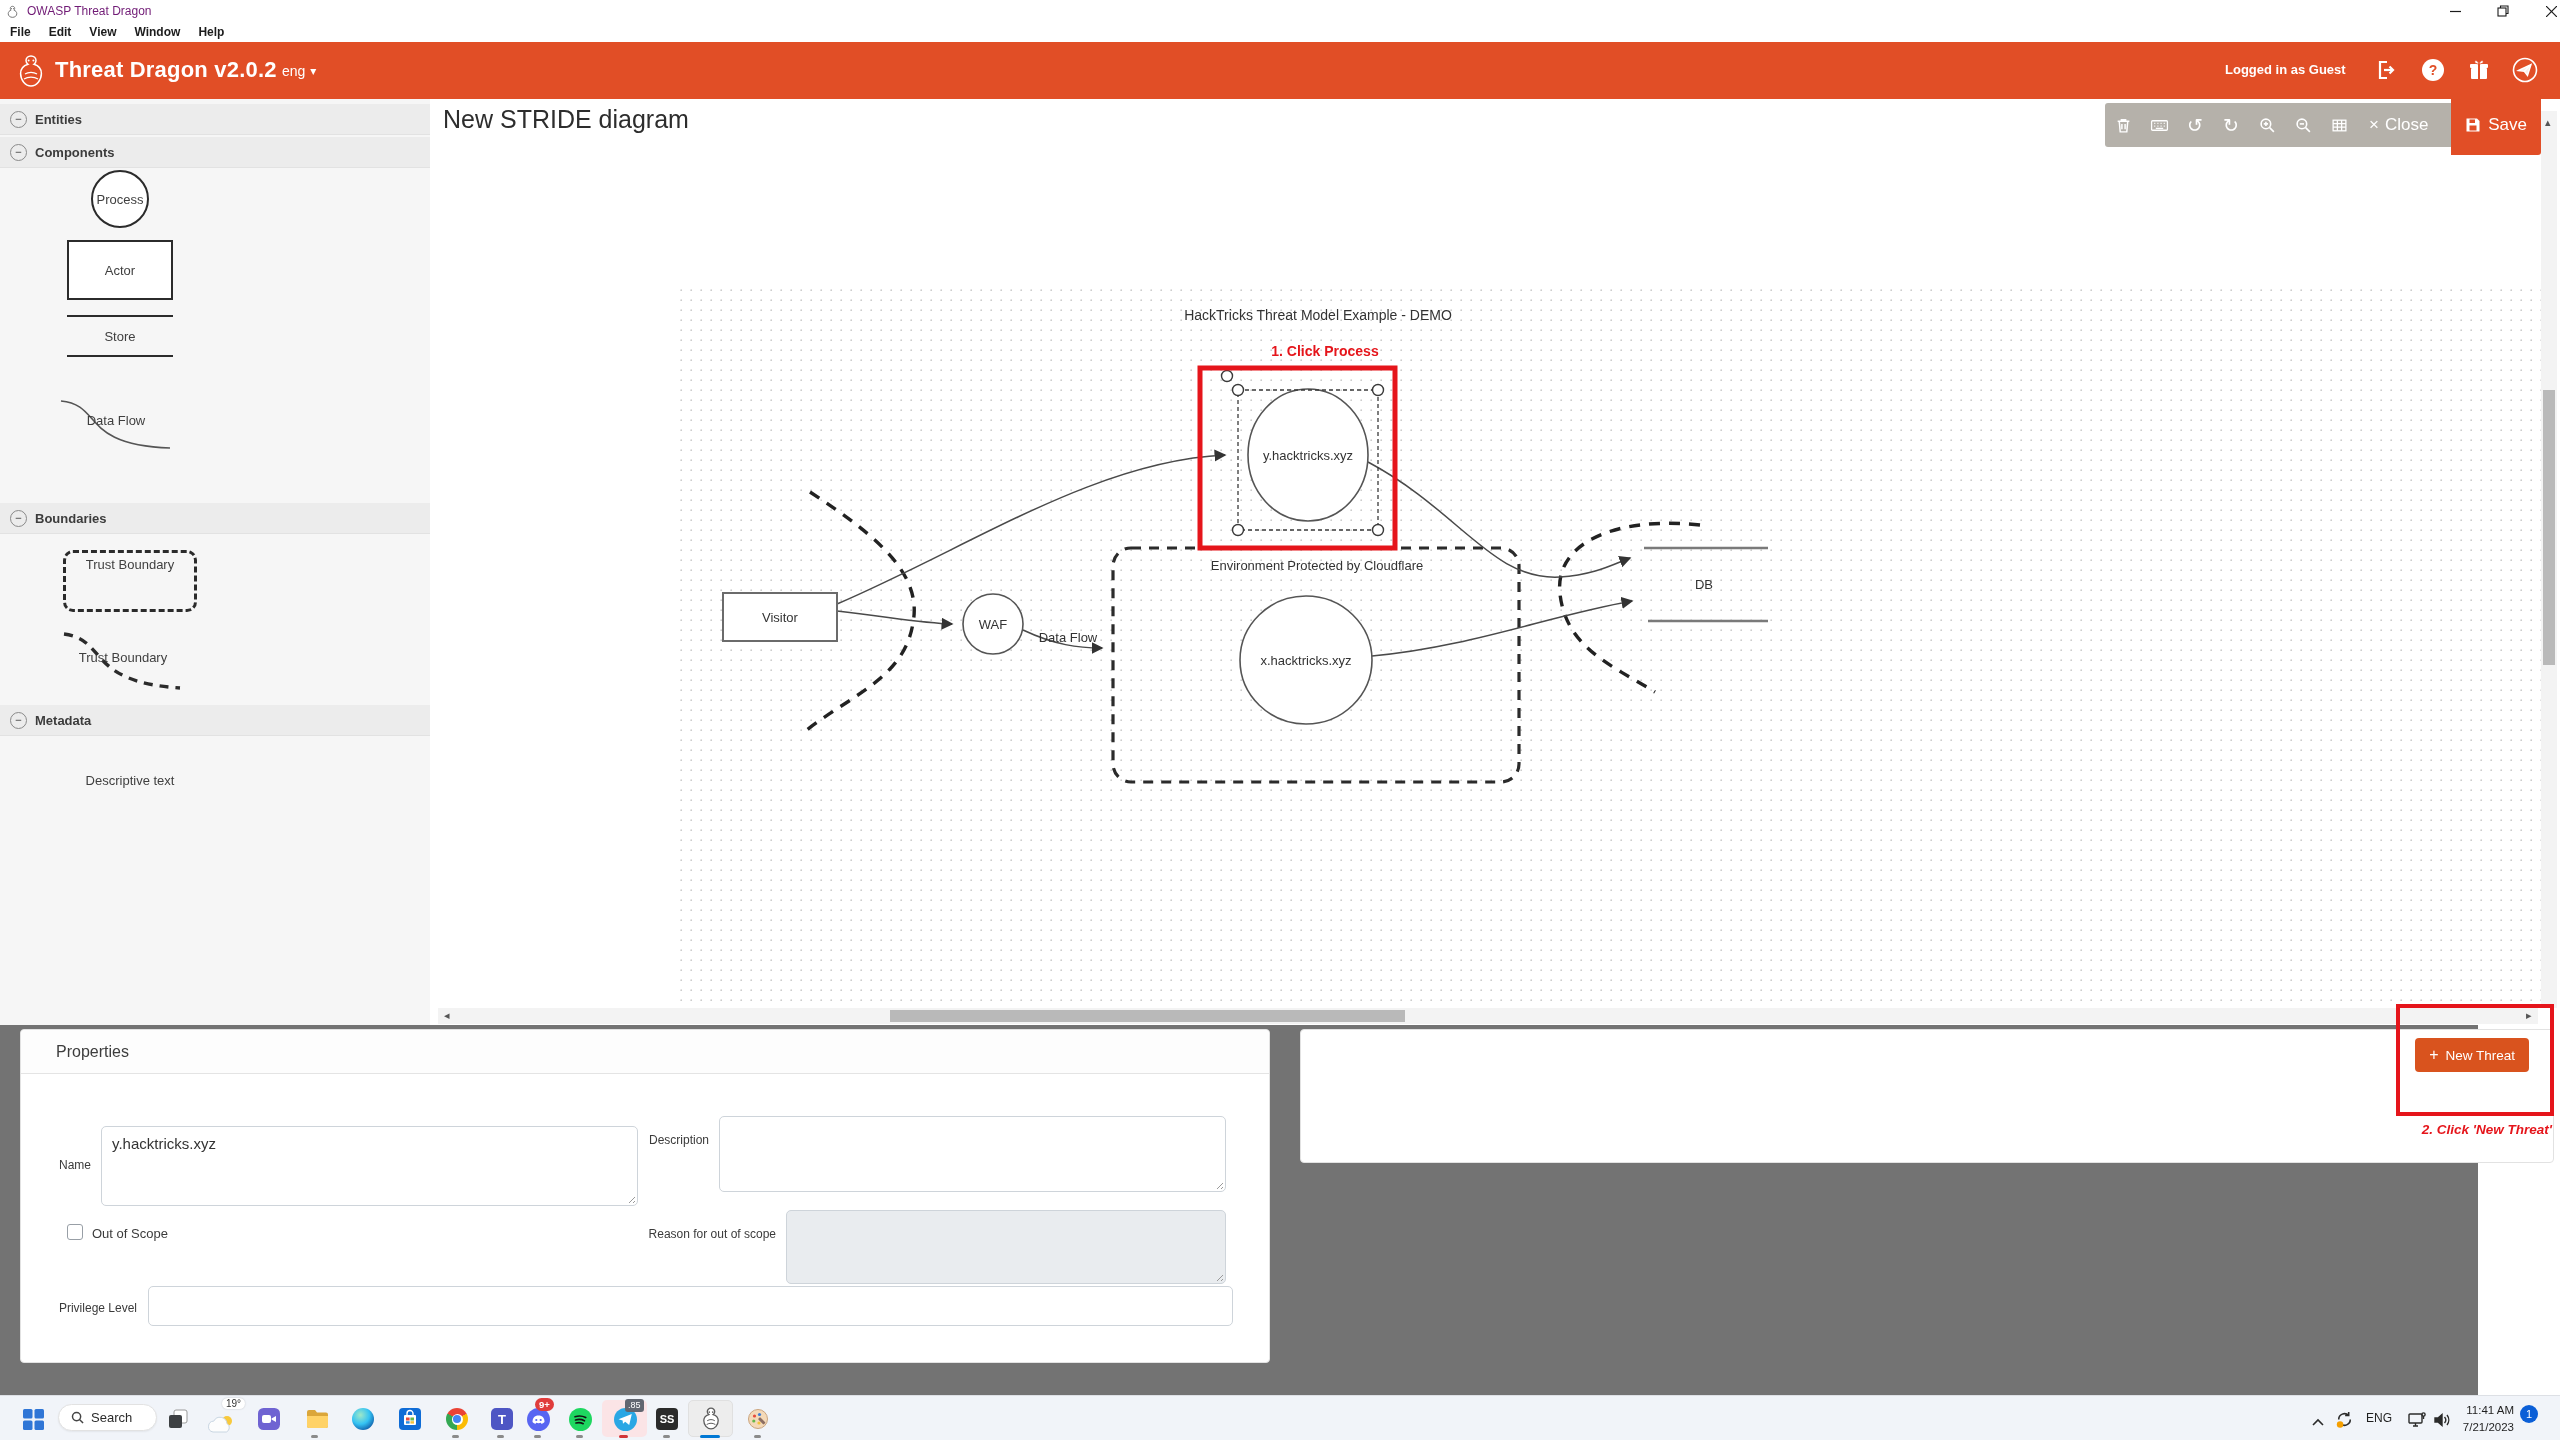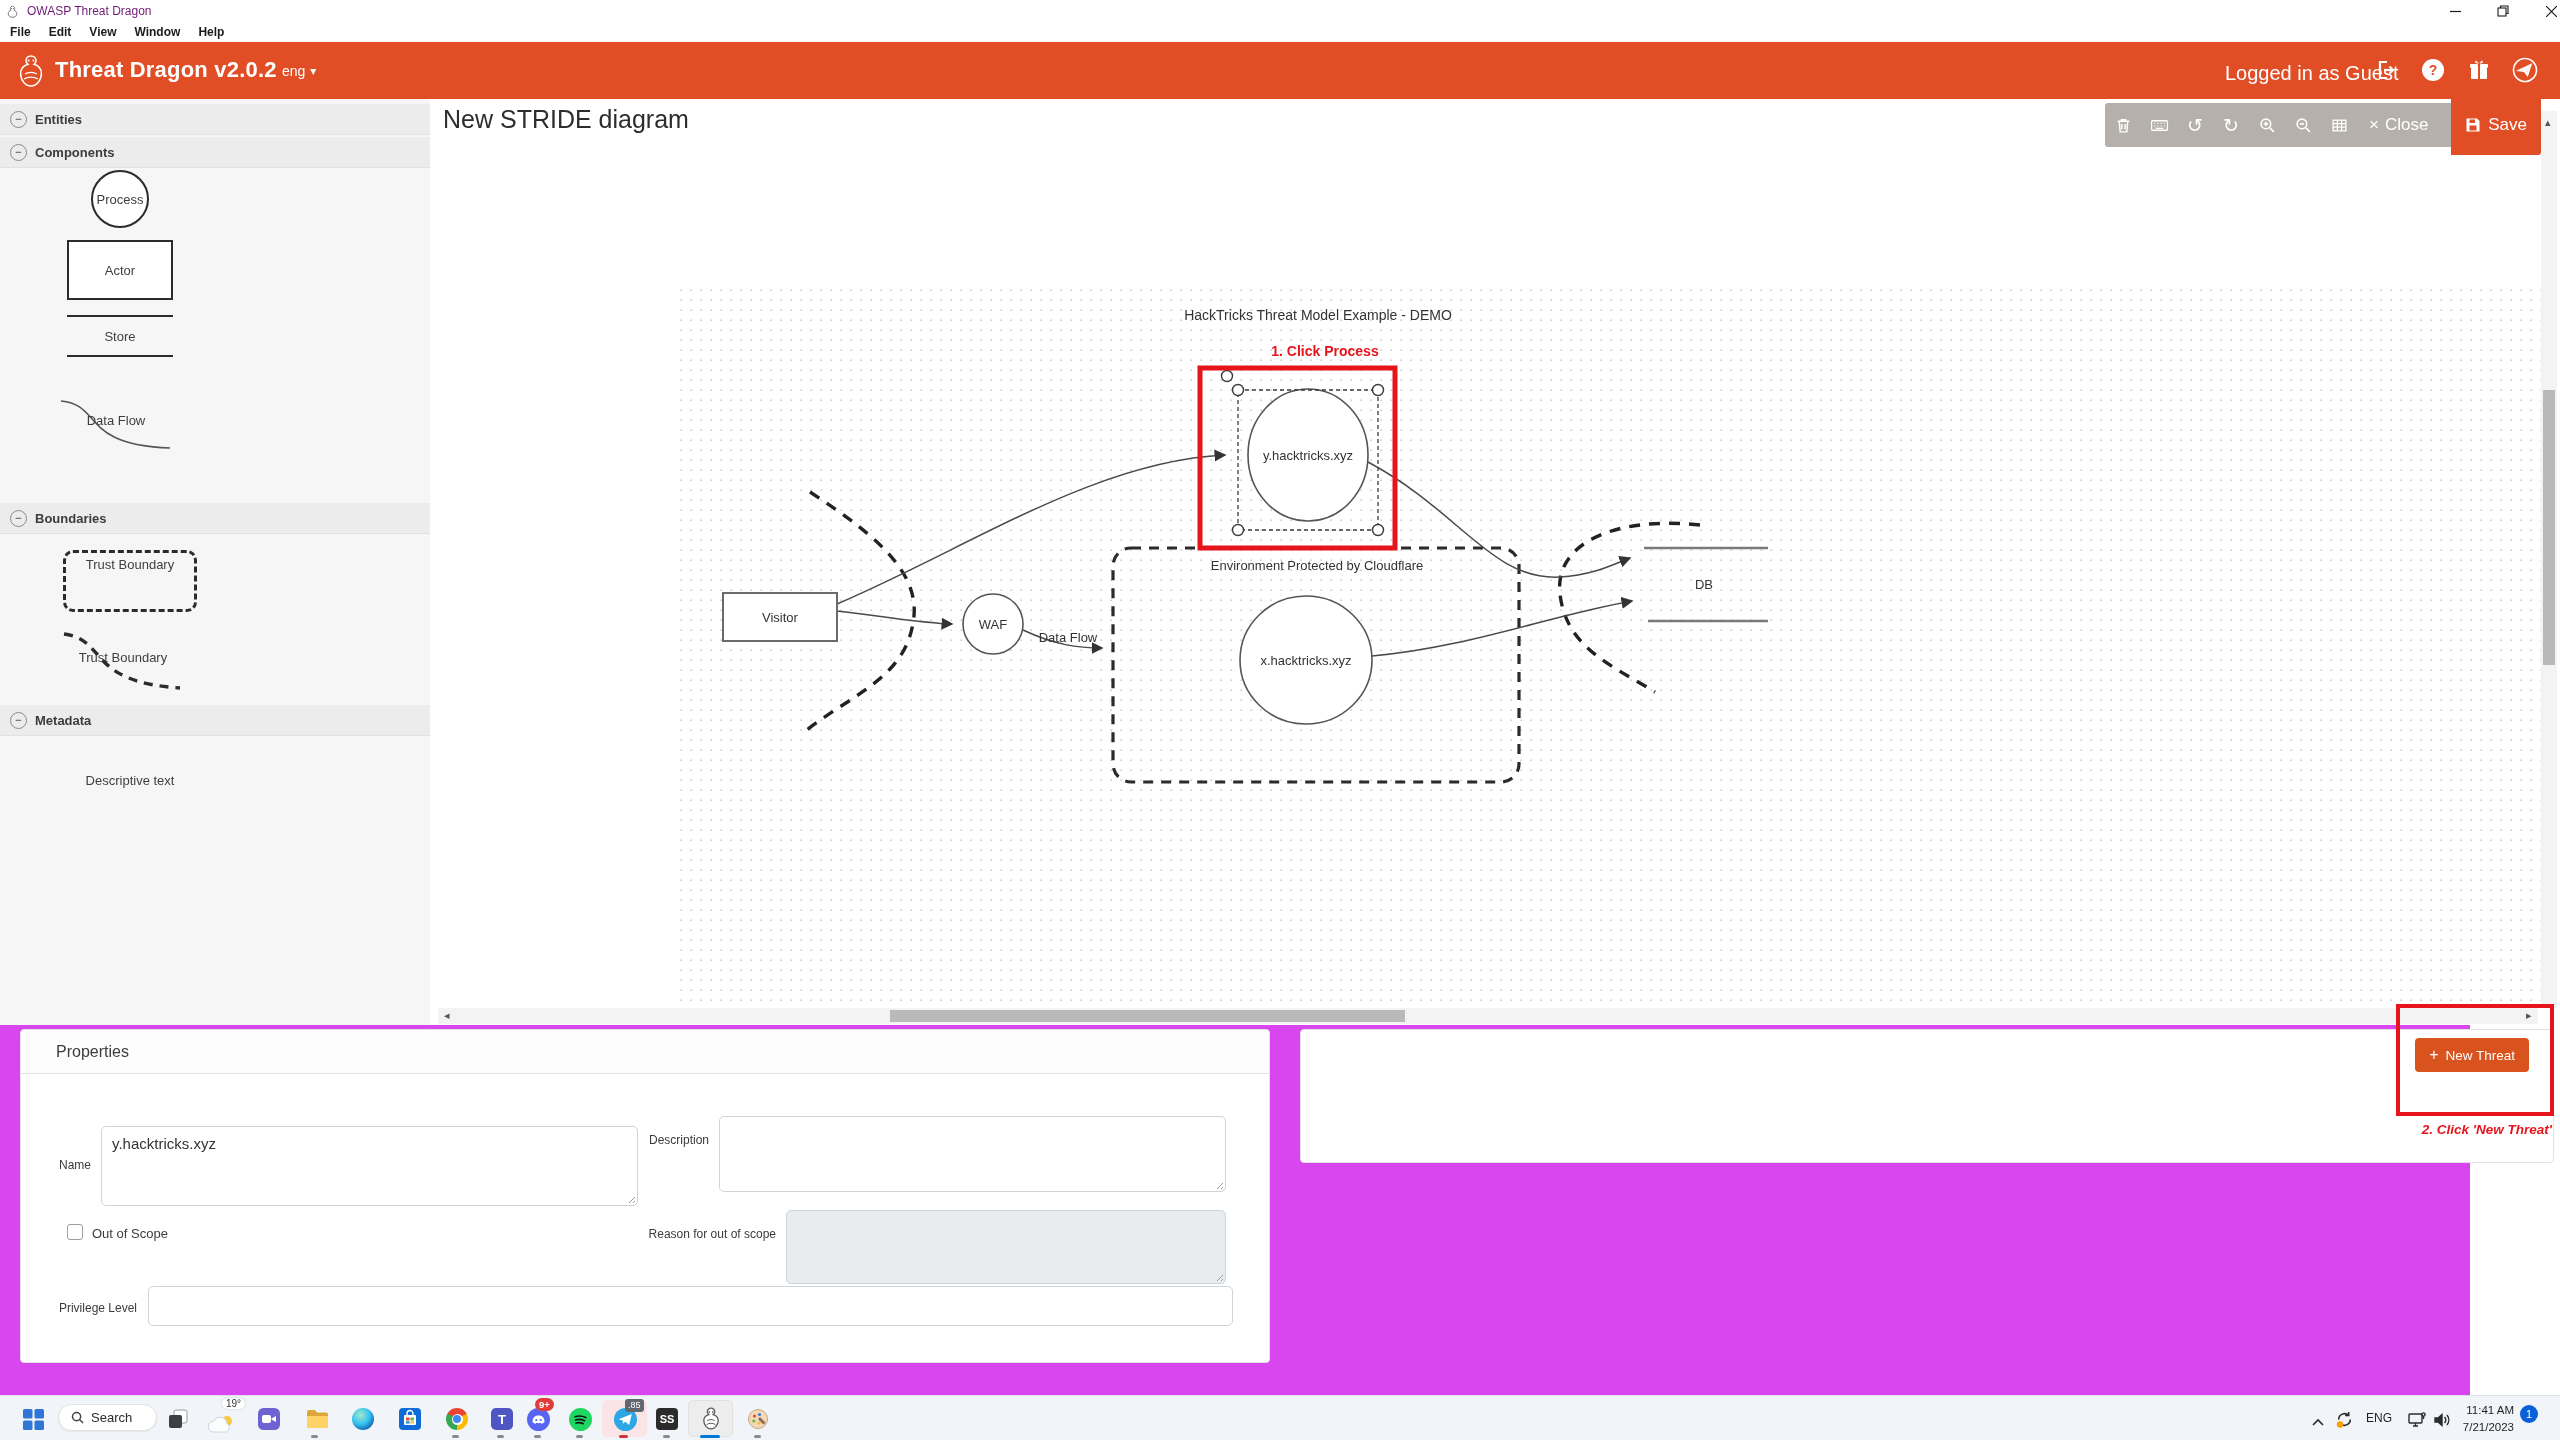--- a/index.html
+++ b/index.html
@@ -14,21 +14,21 @@
   .wctrl{position:absolute;top:0;height:22px;width:40px;display:flex;align-items:center;justify-content:center;cursor:default;}
   .menubar{position:absolute;left:0;top:22px;width:2560px;height:20px;background:#fff;
            display:flex;align-items:center;font-size:12px;color:#1c1c1c;border-bottom:1px solid #f0f0f0;}
   .menubar span{margin-left:18px;cursor:default;font-weight:bold;}
   .menubar span:first-child{margin-left:10px;}
 
   
   .appheader{position:absolute;left:0;top:42px;width:2560px;height:57px;background:#e14e26;color:#fff;}
   .brand{position:absolute;left:55px;top:15px;font-size:22px;font-weight:bold;letter-spacing:.2px;}
   .lang{position:absolute;left:282px;top:21px;font-size:14px;display:flex;gap:5px;align-items:center;cursor:pointer;}
-  .login{position:absolute;left:2225px;top:20px;font-size:20px;}
+  .login{position:absolute;left:2225px;top:20px;font-size:13px;font-weight:bold;}
   .hico{position:absolute;top:57px;width:26px;height:26px;display:flex;align-items:center;justify-content:center;cursor:pointer;}
 
   
   .sidebar{position:absolute;left:0;top:99px;width:430px;height:926px;background:#f6f6f6;border-right:1px solid #e3e3e3;}
   .side-h{position:absolute;left:0;width:430px;height:30px;background:#ececec;border-bottom:1px solid #e2e2e2;
           display:flex;align-items:center;gap:8px;font-size:13px;font-weight:bold;color:#3c3c3c;cursor:pointer;}
   .side-h .mins{margin-left:10px;width:15px;height:15px;border:1px solid #8a8a8a;border-radius:50%;
           display:flex;align-items:center;justify-content:center;font-size:11px;color:#777;line-height:1;}
   .stencil-label{font-size:13px;color:#3f3f3f;}
   .st-process{position:absolute;left:91px;top:71px;width:54px;height:54px;border:2px solid #2b2b2b;border-radius:50%;
@@ -64,21 +64,21 @@
   .selrect{fill:none;stroke:#3a3a3a;stroke-width:1.3;stroke-dasharray:4 3;}
   .handle{fill:#fff;stroke:#3a3a3a;stroke-width:1.4;}
   
   .sb-track-h{position:absolute;left:8px;top:909px;width:2100px;height:16px;background:#f3f3f3;}
   .sb-thumb-h{position:absolute;left:460px;top:911px;width:515px;height:12px;background:#b9b9b9;cursor:pointer;}
   .sb-arrow{position:absolute;color:#555;font-size:11px;line-height:1;cursor:pointer;}
   .sb-track-v{position:absolute;left:2111px;top:12px;width:16px;height:897px;background:#f3f3f3;}
   .sb-thumb-v{position:absolute;left:2113px;top:291px;width:12px;height:275px;background:#b9b9b9;cursor:pointer;}
 
   
-  .bottom{position:absolute;left:0;top:1025px;width:2470px;height:370px;background:#d946ef;}
+  .bottom{position:absolute;left:0;top:1025px;width:2470px;height:370px;background:#737373;padding-left:8px;}
   .card{position:absolute;background:#fff;border:1px solid #e2e2e2;border-radius:4px;}
   .card-h{height:44px;border-bottom:1px solid #e4e4e4;display:flex;align-items:center;
           font-size:16px;color:#3d3d3d;padding-left:35px;box-sizing:border-box;background:#fdfdfd;border-radius:4px 4px 0 0;}
   .flabel{position:absolute;font-size:12px;color:#3b3b3b;}
   .ta-wrap{position:absolute;}
   .ta-wrap textarea{width:100%;height:100%;box-sizing:border-box;border:1px solid #ced4da;border-radius:5px;resize:none;
           font-family:"Liberation Sans",sans-serif;font-size:15px;color:#333;padding:8px 10px;outline:none;}
   .ta-wrap::after{content:"";position:absolute;right:3px;bottom:3px;width:9px;height:9px;pointer-events:none;
           background:repeating-linear-gradient(135deg,transparent 0 2px,#9a9a9a 2px 3px);
           clip-path:polygon(100% 0,0 100%,100% 100%);}

